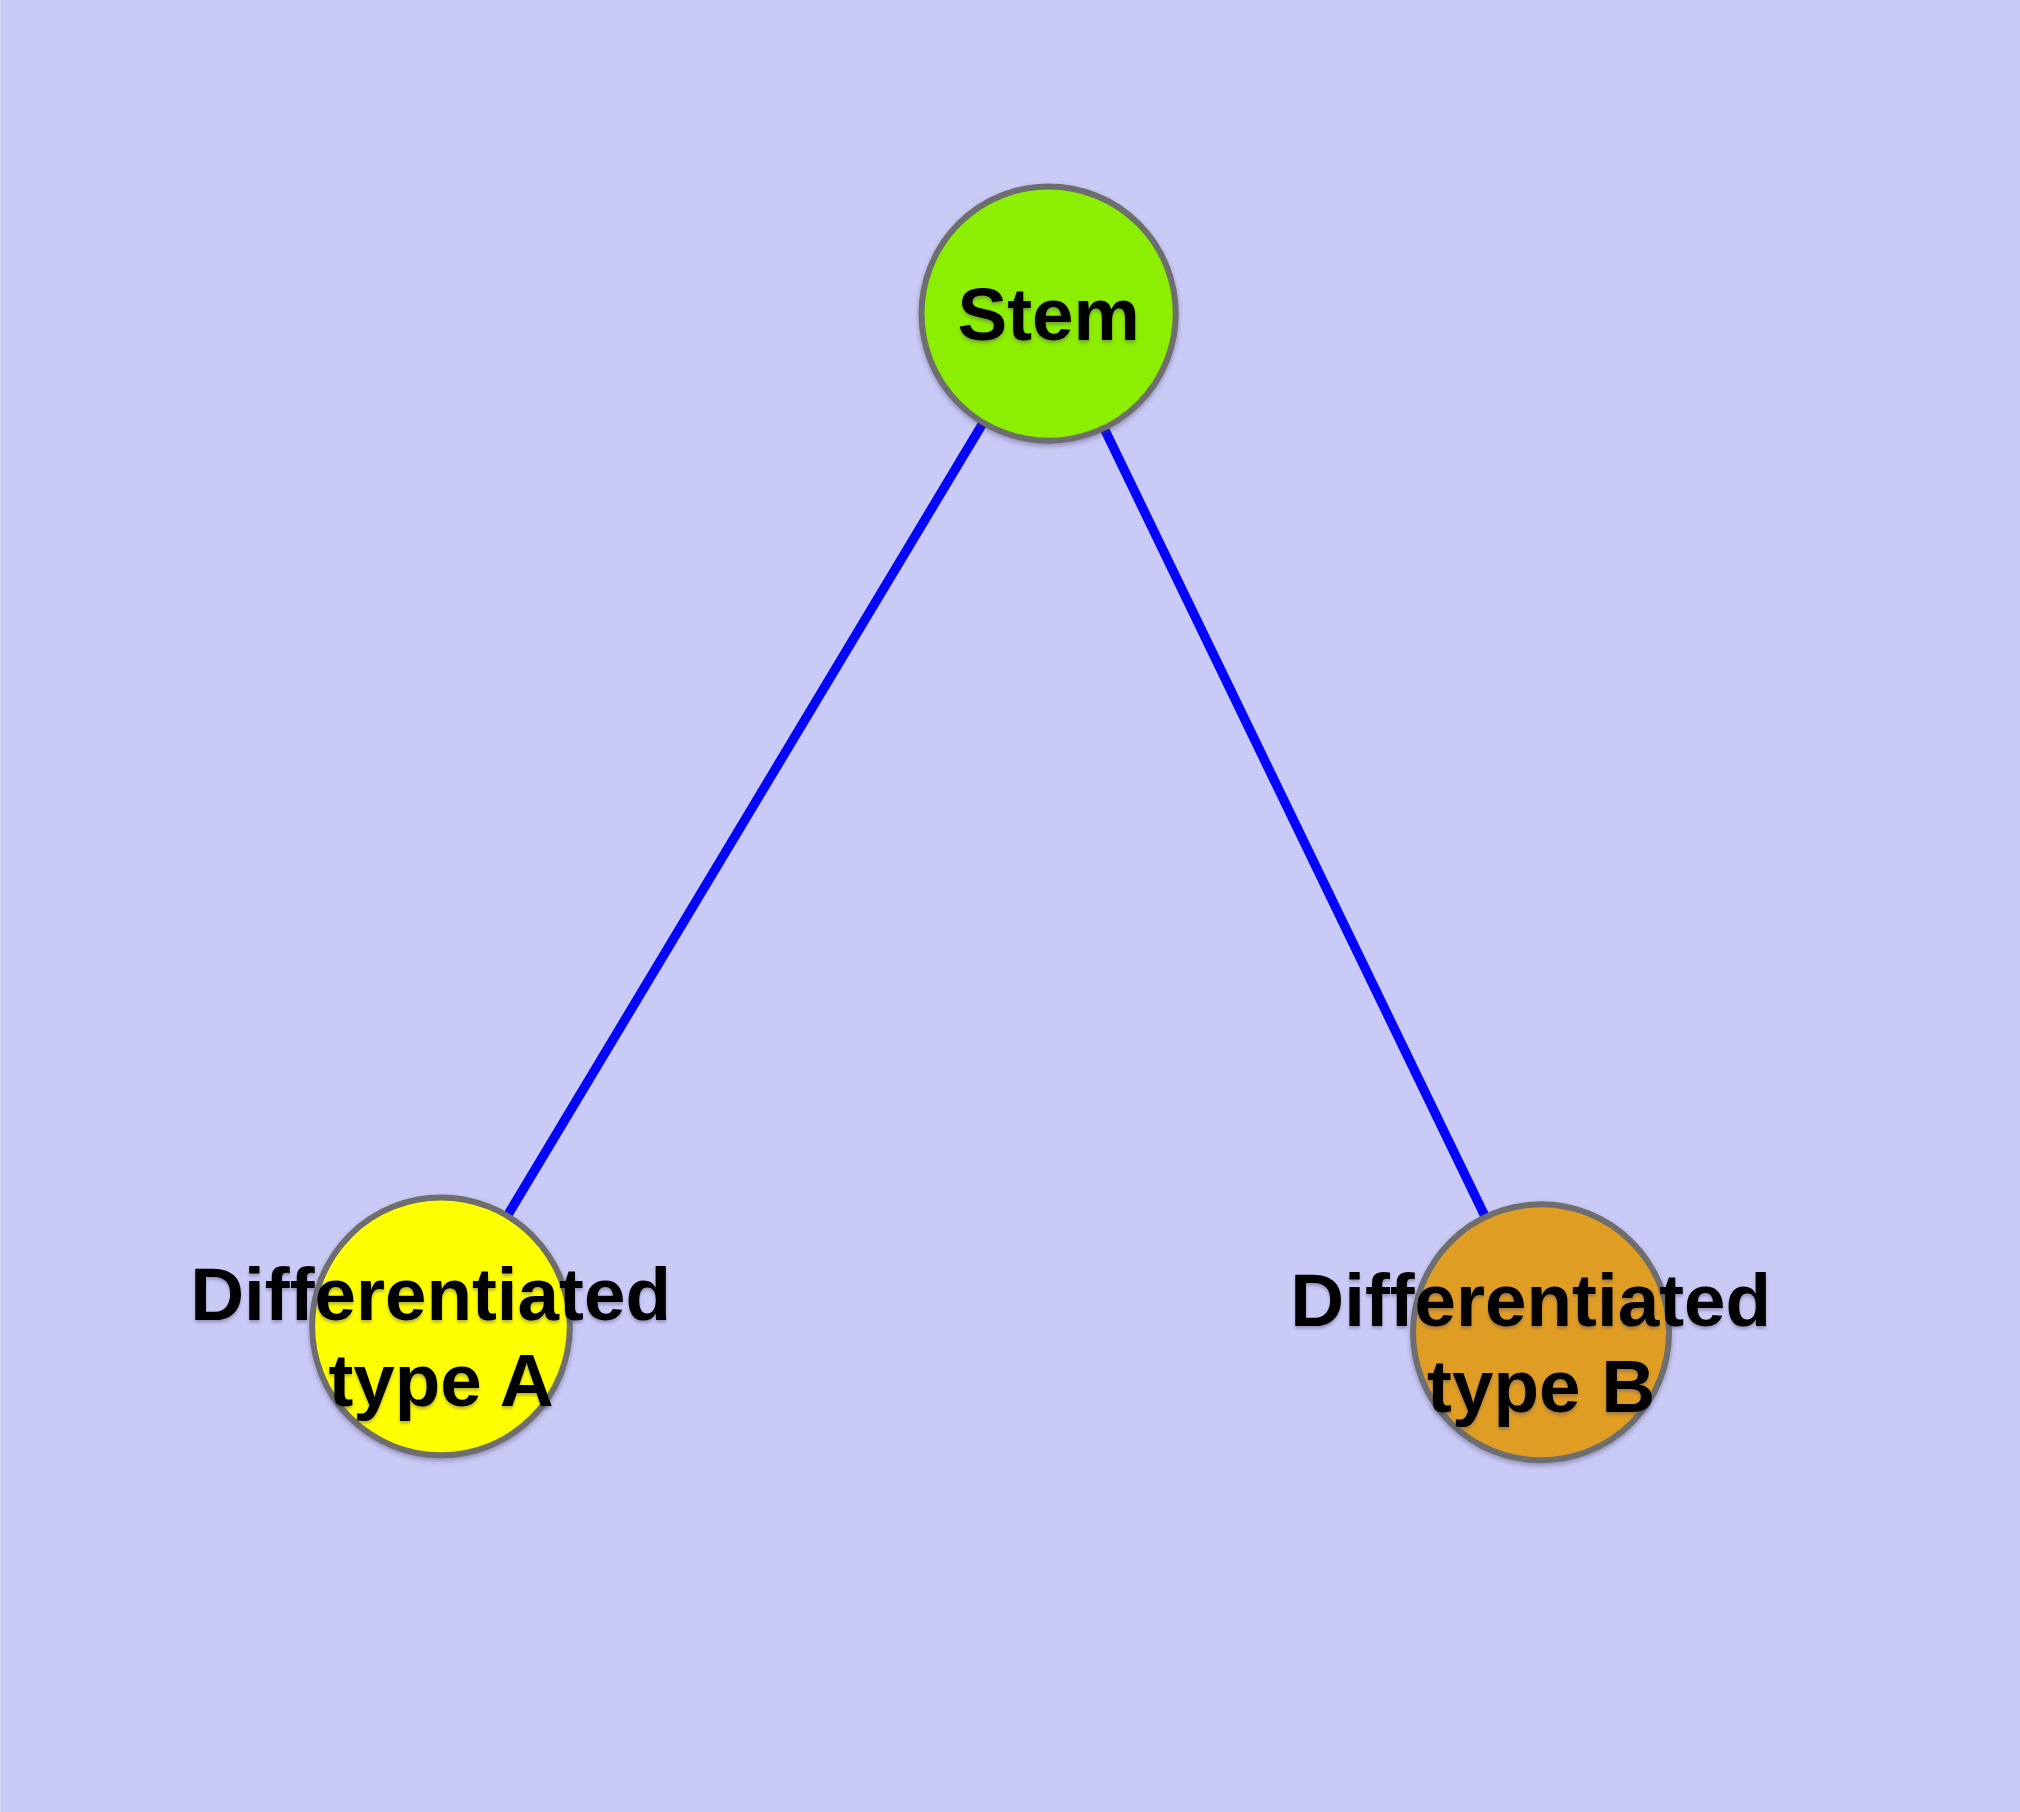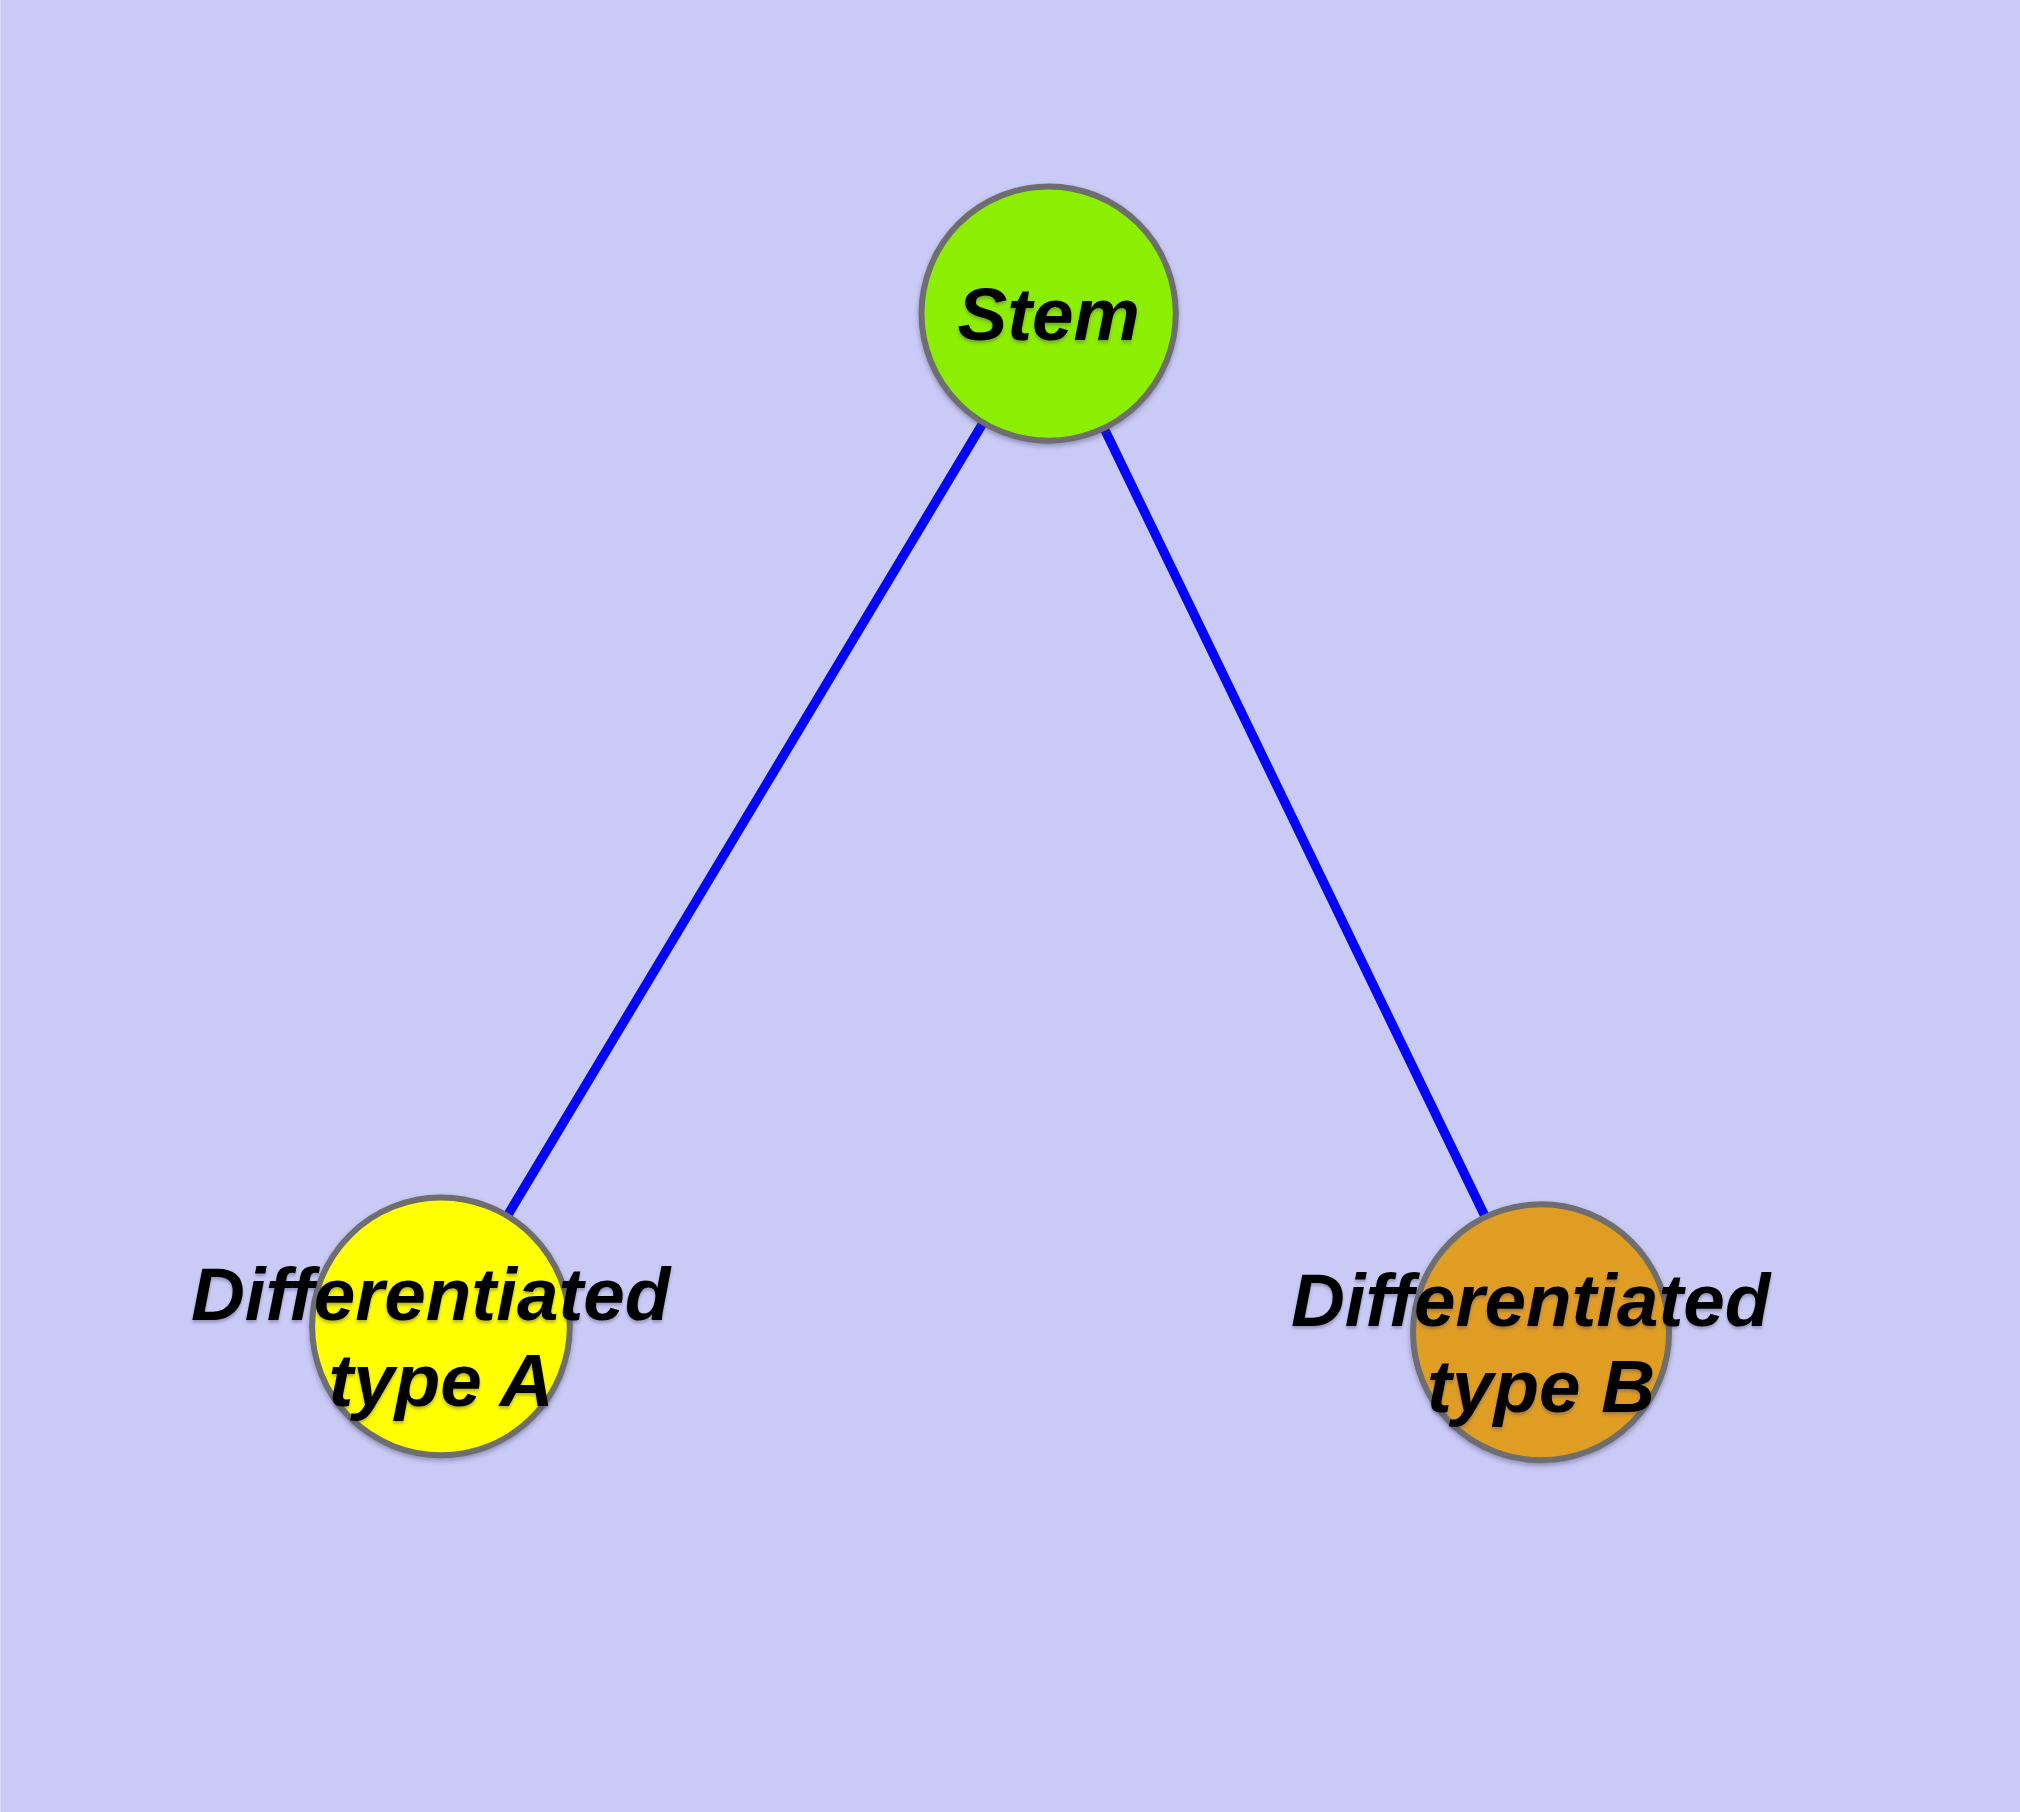--- a/index.html
+++ b/index.html
@@ -6,21 +6,20 @@
     margin: 0;
     padding: 0;
     background: #ffffff;
     width: 2021px;
     height: 1812px;
     overflow: hidden;
   }
   .stage {
     width: 2021px;
     height: 1812px;
-    font-style: italic;
   }
   svg {
     display: block;
     width: 2021px;
     height: 1812px;
   }
   .edge {
     stroke-width: 11px;
     stroke-linecap: butt;
   }

